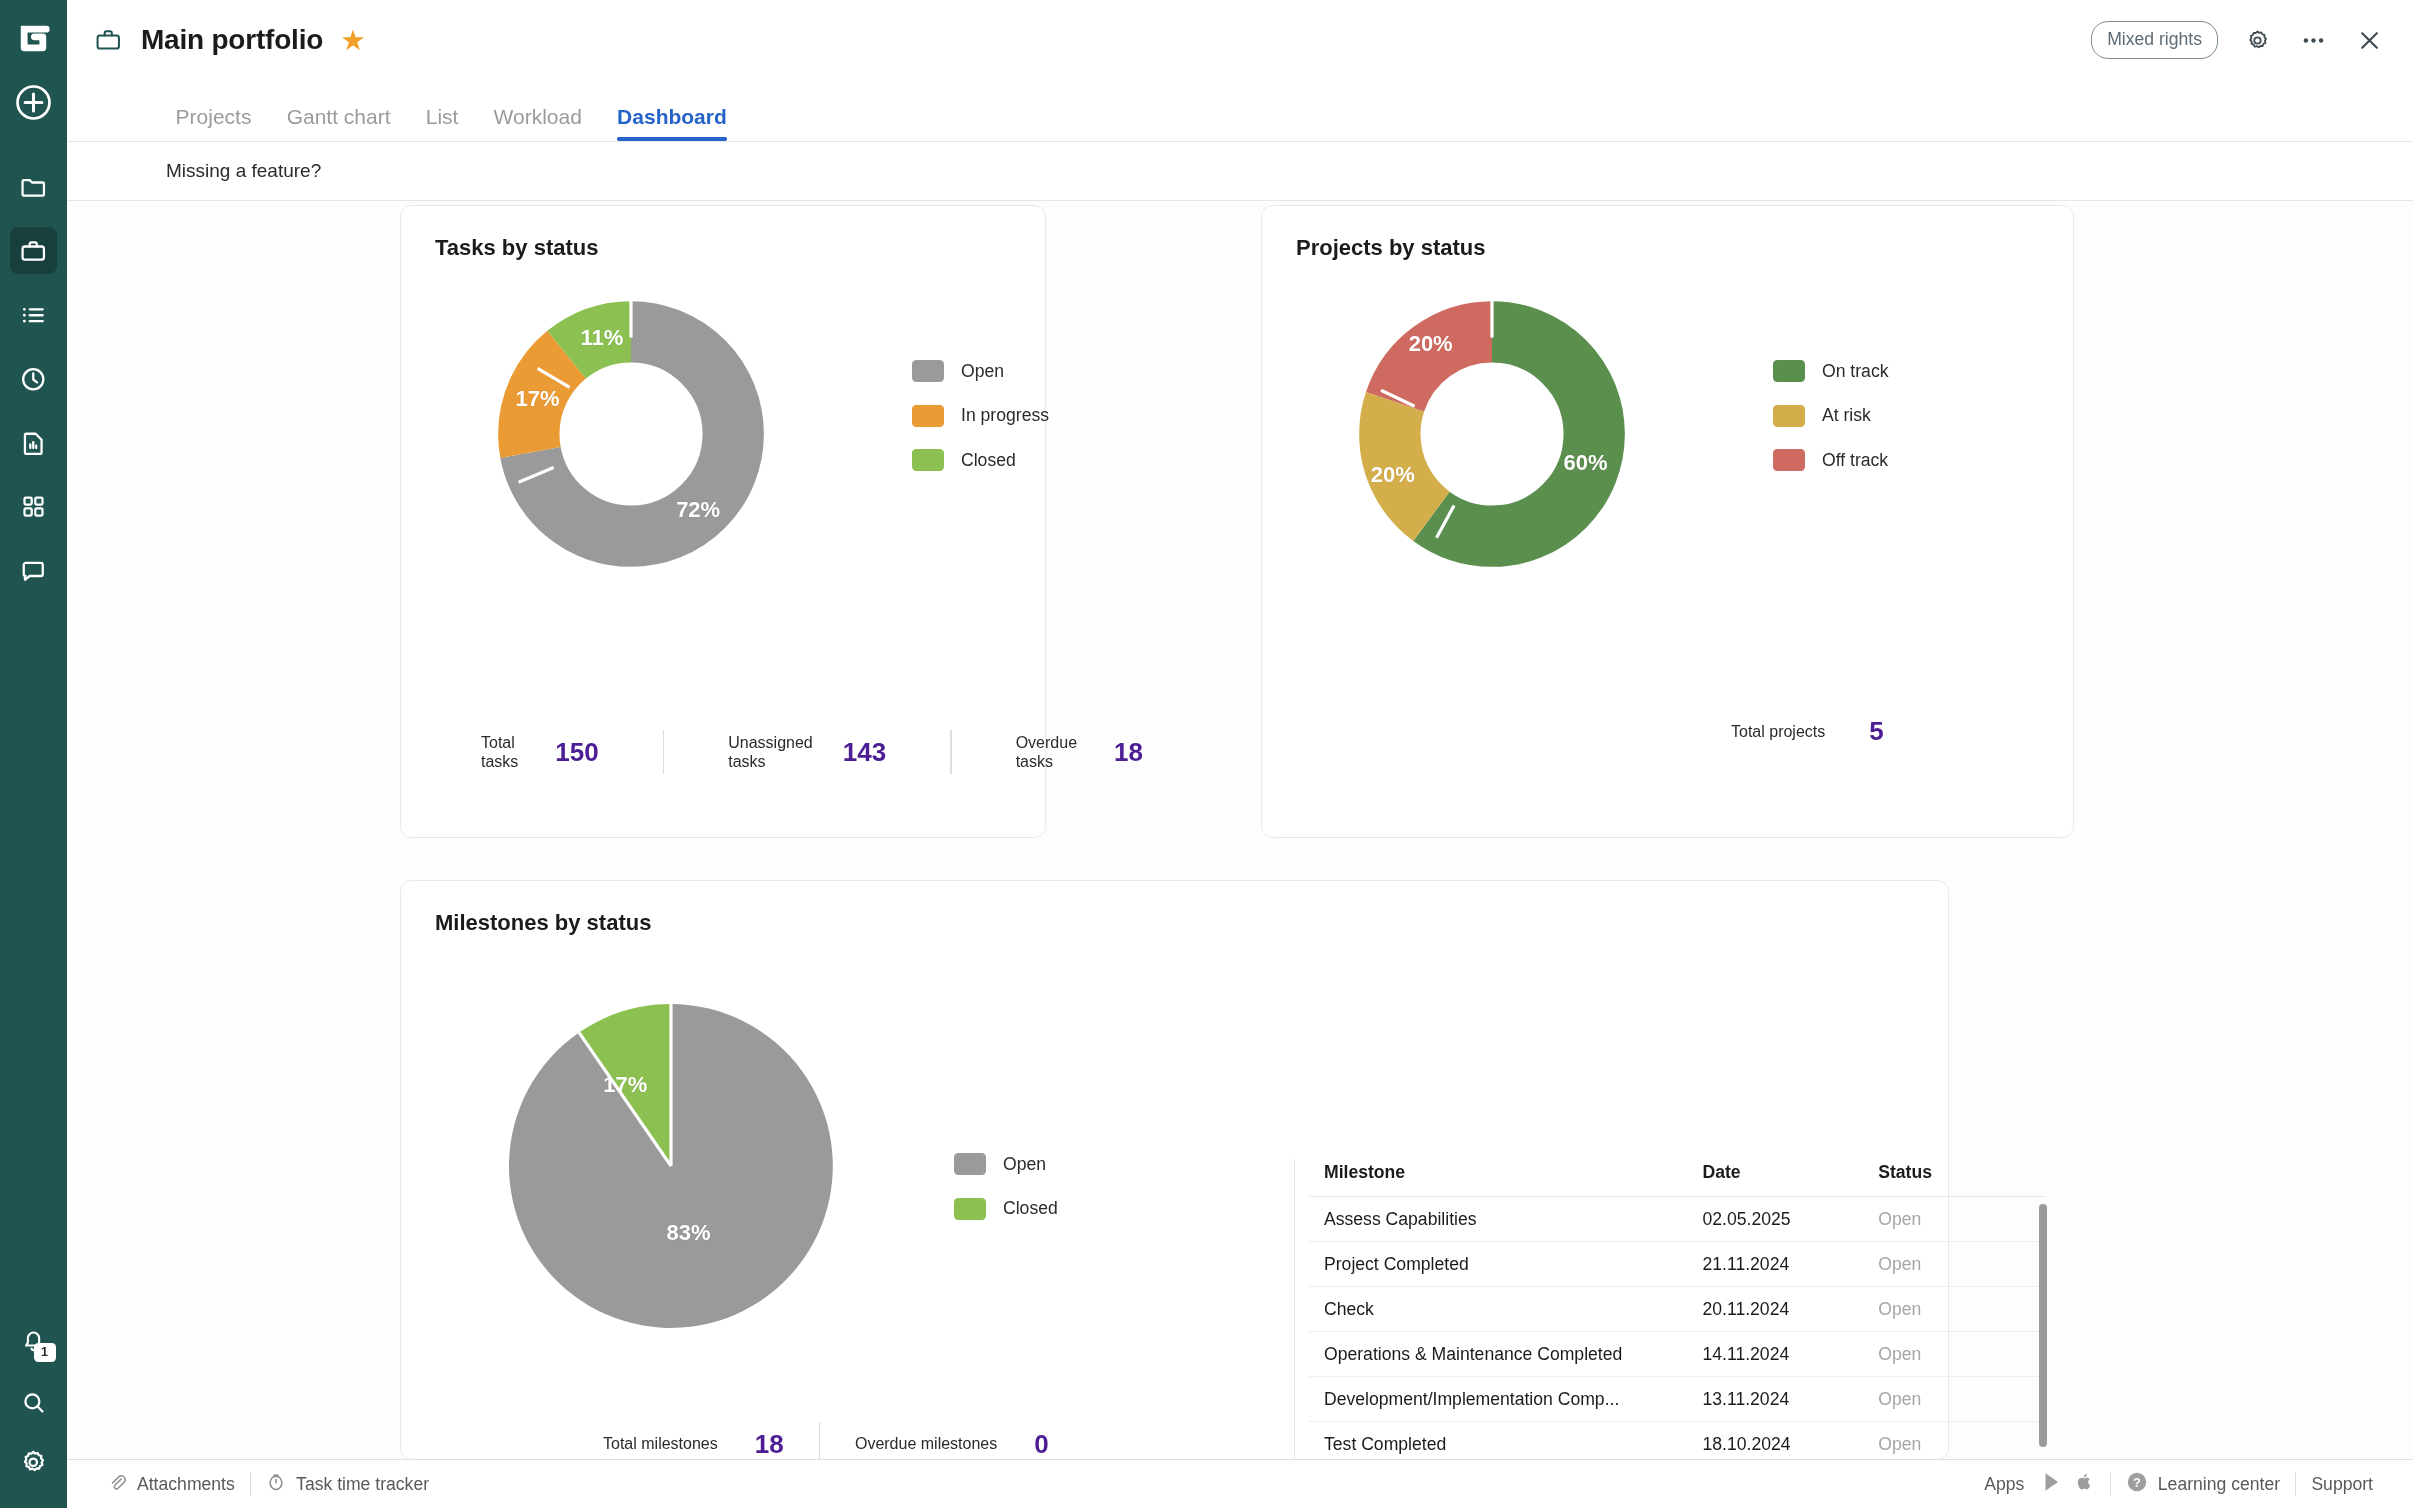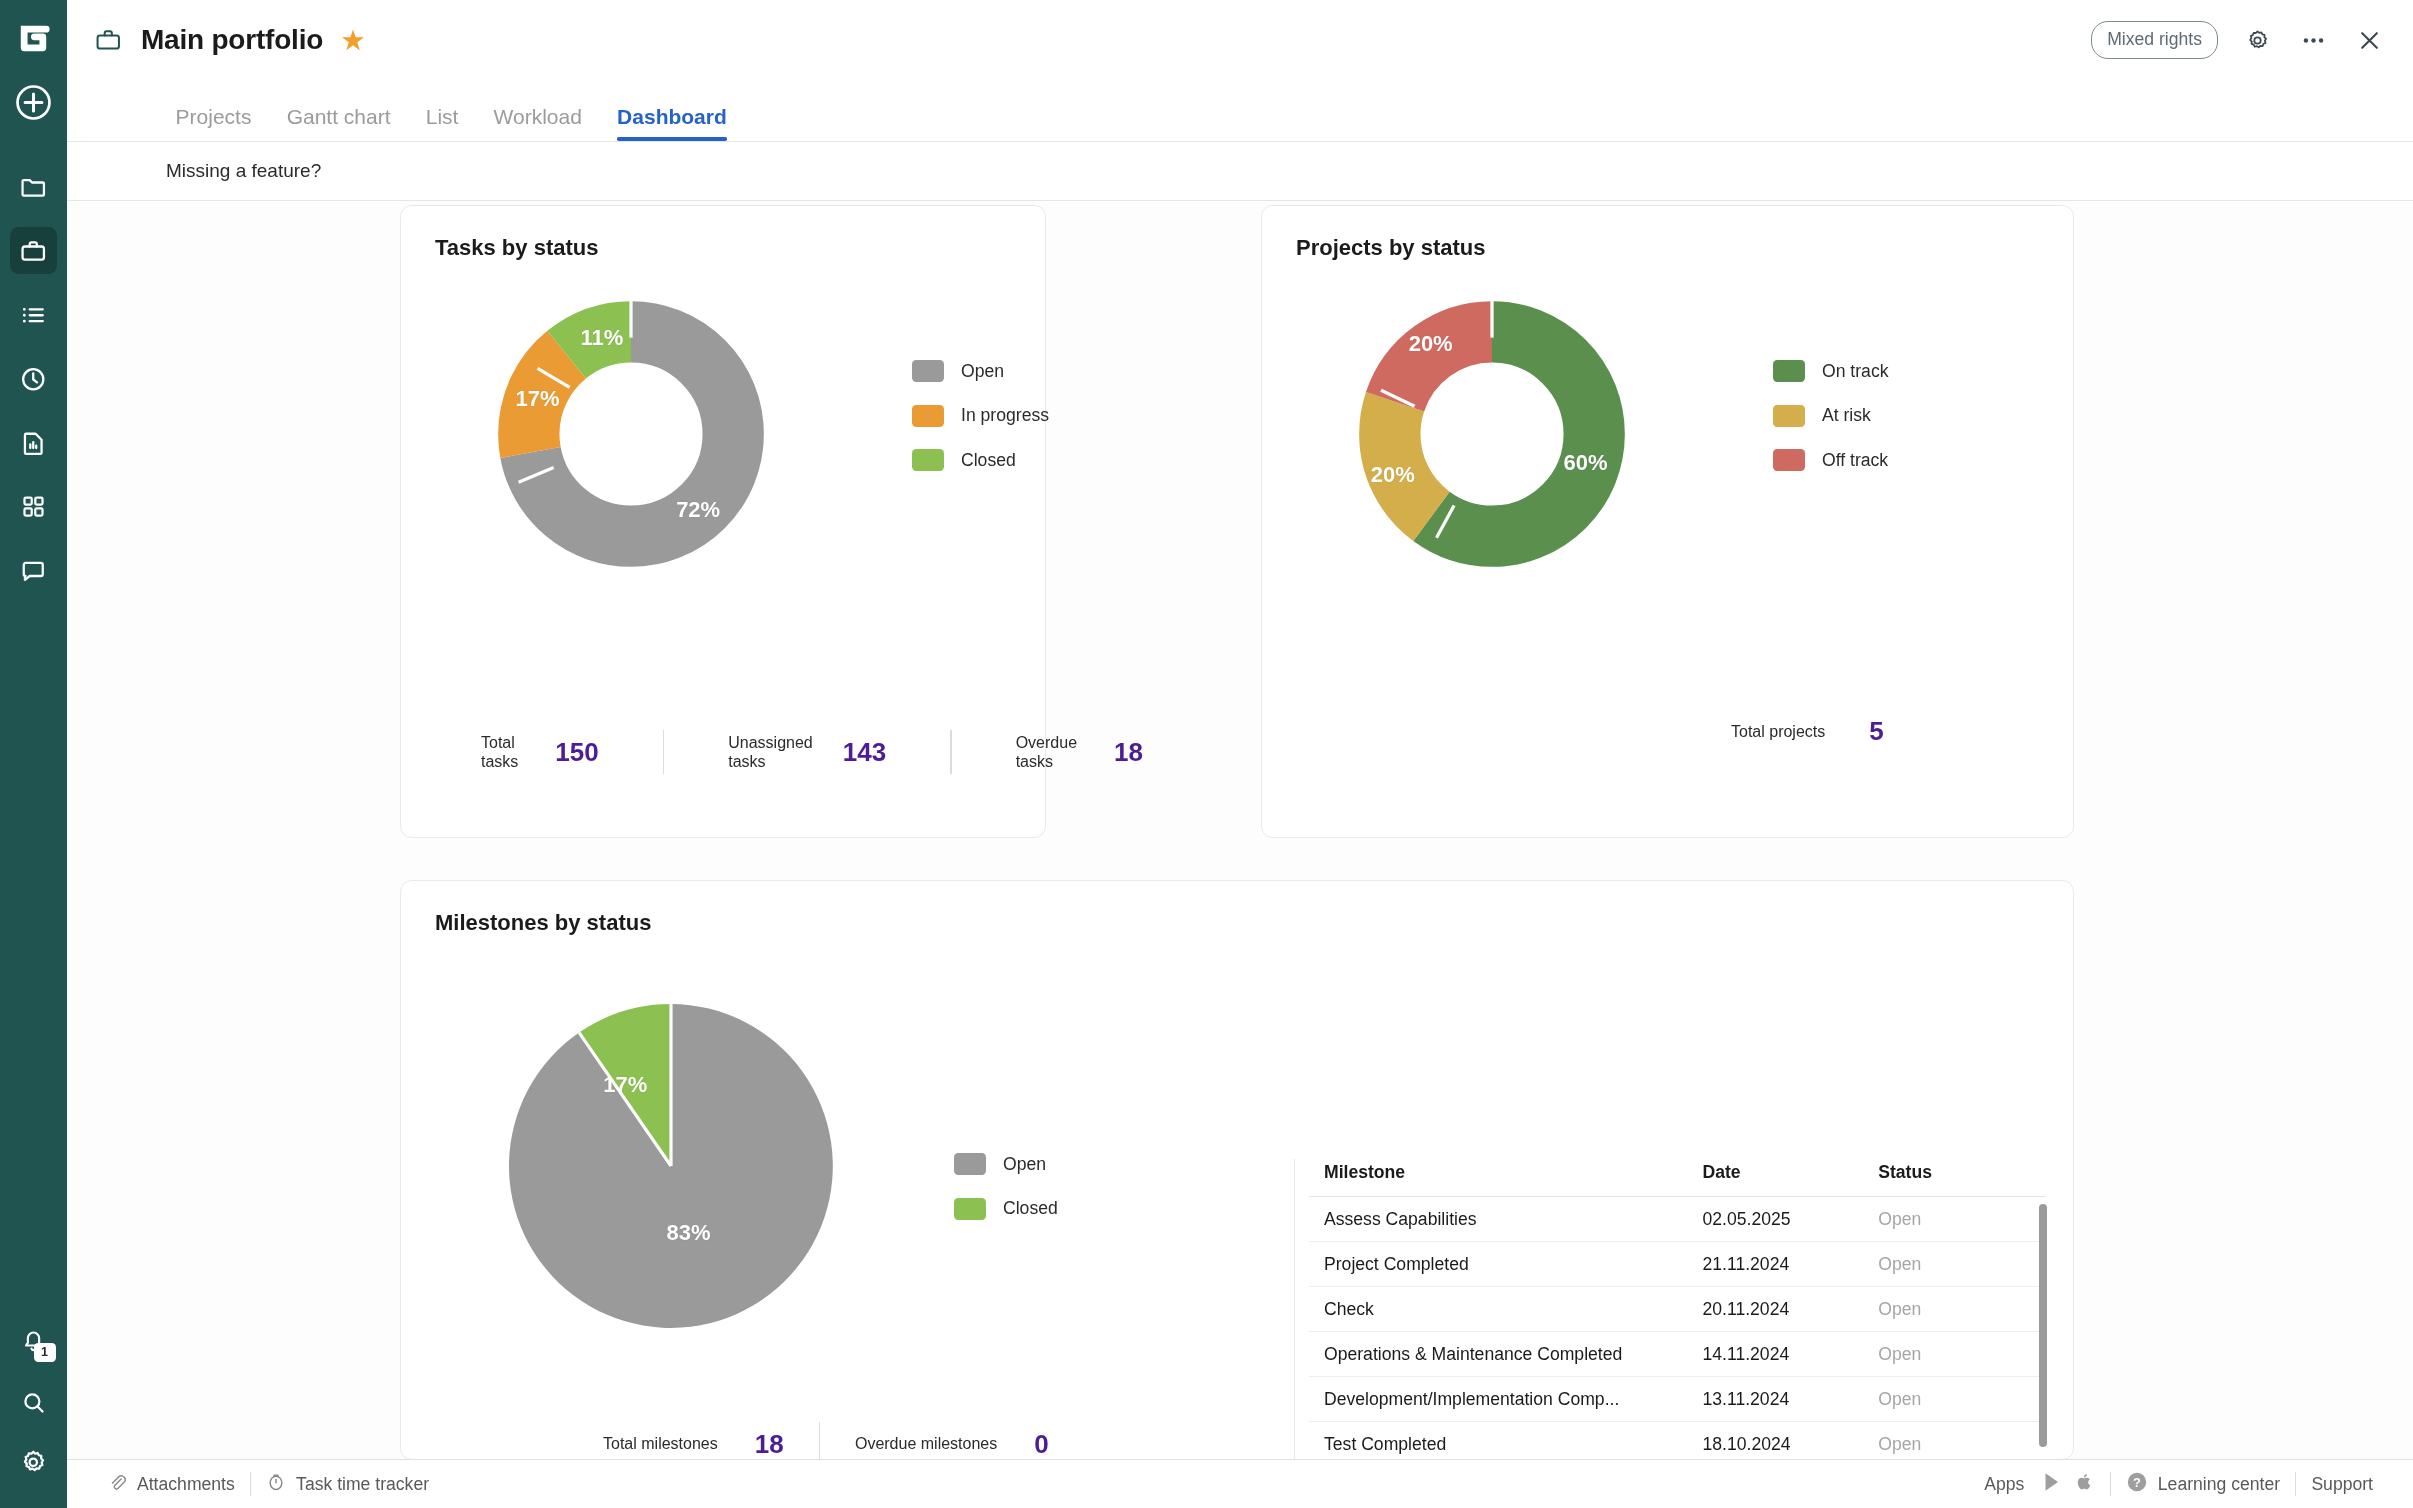--- a/index.html
+++ b/index.html
@@ -102,21 +102,21 @@
     position: absolute; background: #ffffff;
     border: 1.3px solid #e9e9e9; border-radius: 11.7px;
   }
   .card-title {
     position: absolute; left: 34px; top: 28.5px;
     font-size: 22px; font-weight: 700; color: #1b1b1b;
   }
 
   #card-tasks    { left: 333px;  top: 4.2px;   width: 646px;  height: 633px; padding-left: 32px; }
   #card-projects { left: 1194px; top: 4.2px;   width: 813px;  height: 633px; }
-  #card-miles    { left: 333px;  top: 679px; width: 1674px; height: 580px; padding-left: 12px; }
+  #card-miles    { left: 333px;  top: 679px; width: 1549px; height: 580px; padding-left: 12px; }
 
   
   .chartwrap { position: absolute; }
   .pcts { position: absolute; inset: 0; pointer-events: none; }
   .pct {
     position: absolute; color: #ffffff; font-weight: 700;
     font-size: 22px; transform: translate(-50%, -50%);
     text-shadow: 0 0 1.7px rgba(0,0,0,.12);
   }
 

